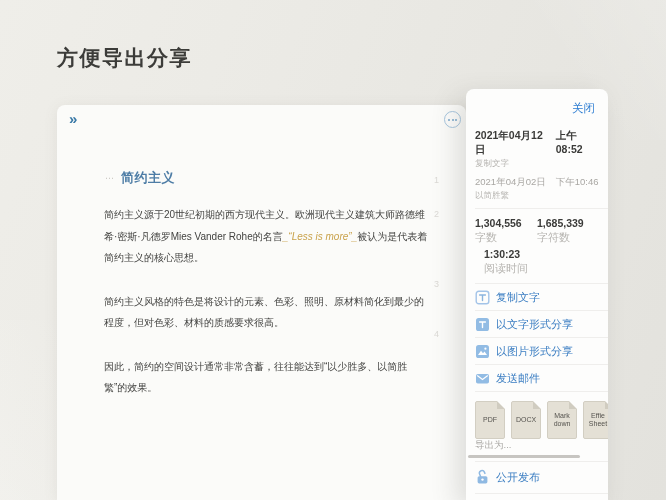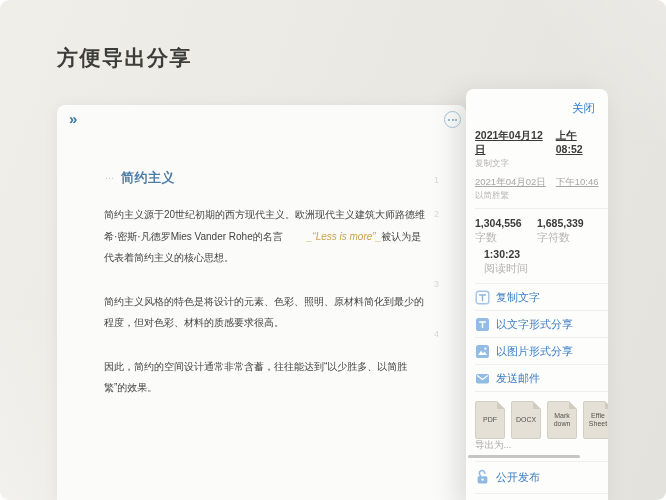--- a/index.html
+++ b/index.html
@@ -1,20 +1,20 @@
 <!DOCTYPE html>
 <html><head>
 <meta charset="utf-8">
 <style>
   * { margin:0; padding:0; box-sizing:border-box; }
   html,body { width:666px; height:500px; }
   body { font-family:"Liberation Sans","DejaVu Sans",sans-serif; }
 
   .stage { position:relative; width:666px; height:500px; overflow:hidden;
-           background:linear-gradient(290deg,#e3e2dd 0%,#e8e7e2 40%,#ecebe6 72%,#efeee9 100%);border-radius:9px; }
+           background:linear-gradient(290deg,#e3e2dd 0%,#e8e7e2 40%,#ecebe6 72%,#efeee9 100%); }
   .bg-sheen-bl { position:absolute; left:-70px; bottom:-90px; width:330px; height:270px;
                  background:linear-gradient(55deg, rgba(252,252,250,0.55), rgba(252,252,250,0) 62%);
                  pointer-events:none; }
   .bg-sheen-tr { position:absolute; right:-50px; top:-60px; width:260px; height:200px;
                  background:linear-gradient(235deg, rgba(255,255,255,0.30), rgba(255,255,255,0) 60%);
                  pointer-events:none; }
 
   .page-title { position:absolute; left:57px; top:44px; font-size:21px; font-weight:600;
                 color:#3c3c39; letter-spacing:1.5px; }
 
@@ -27,34 +27,34 @@
   .more-icon { position:absolute; right:5px; top:6px; width:17px; height:17px;
                border:1px solid #a7c6de; border-radius:50%; display:flex; align-items:center;
                justify-content:center; gap:1.5px; cursor:pointer; background:rgba(255,255,255,.4); }
   .more-icon i { width:2px; height:2px; border-radius:50%; background:#7aa9cc; }
 
   .doc-content { position:absolute; left:47px; top:64px; width:326px; }
   .doc-heading-row { display:flex; align-items:center; gap:7px; margin-bottom:17px; margin-left:1px; }
   .md-marker { color:#ccc9c4; font-size:9px; line-height:10px; }
   .note-heading { font-size:13px; font-weight:700; color:#4e7da6; letter-spacing:0.5px; }
   .para { font-size:10px; line-height:21.5px; color:#434341; margin-bottom:22px; }
-  .hl { color:#c9a24b; font-style:italic;margin-left:24px; }
+  .hl { color:#c9a24b; font-style:italic; }
 
   .para-num { position:absolute; right:27px; color:#dbd9d5; font-size:9px; }
   .pn1{top:70px} .pn2{top:104px} .pn3{top:174px} .pn4{top:224px}
 
   
   .panel { position:absolute; left:466px; top:89px; width:142px; height:411px;
            background:#fdfdfc; border-radius:8px 8px 0 0;
            box-shadow:-9px 8px 26px rgba(85,83,75,0.18); }
   .p-close { text-align:right; padding:9px 13px 0; }
   .close-btn { color:#2f7ed2; font-size:11.5px; cursor:pointer; background:none; border:none;
                font-family:inherit; }
   .p-meta { padding:12px 9px 0; }
-  .date-row { display:flex; gap:10px; font-size:10.5px; font-weight:700; color:#3b3b39; line-height:14px;text-decoration:underline; }
+  .date-row { display:flex; gap:10px; font-size:10.5px; font-weight:700; color:#3b3b39; line-height:14px; }
   .meta-label { font-size:8.5px; color:#b6b4b0; line-height:11px; margin:2px 0 7px; }
   .date-row.sub { font-size:9.5px; font-weight:400; color:#a9a7a3; line-height:12px; }
   .p-div { height:1px; background:#efeeec; margin-left:9px; }
   .p-div.first { margin-top:7px; }
   .p-stats { display:flex; padding:8px 9px 0; }
   .stat { width:71px; }
   .stat-value { font-size:10.5px; font-weight:700; color:#3b3b39; line-height:13px; }
   .stat-label { font-size:11px; color:#b6b4b0; line-height:10px; margin-top:2px; }
   .p-reading { padding:6px 18px 10px; }
   .p-action { display:flex; align-items:center; gap:6px; padding:5.5px 0 5.5px 9px; cursor:pointer; }

